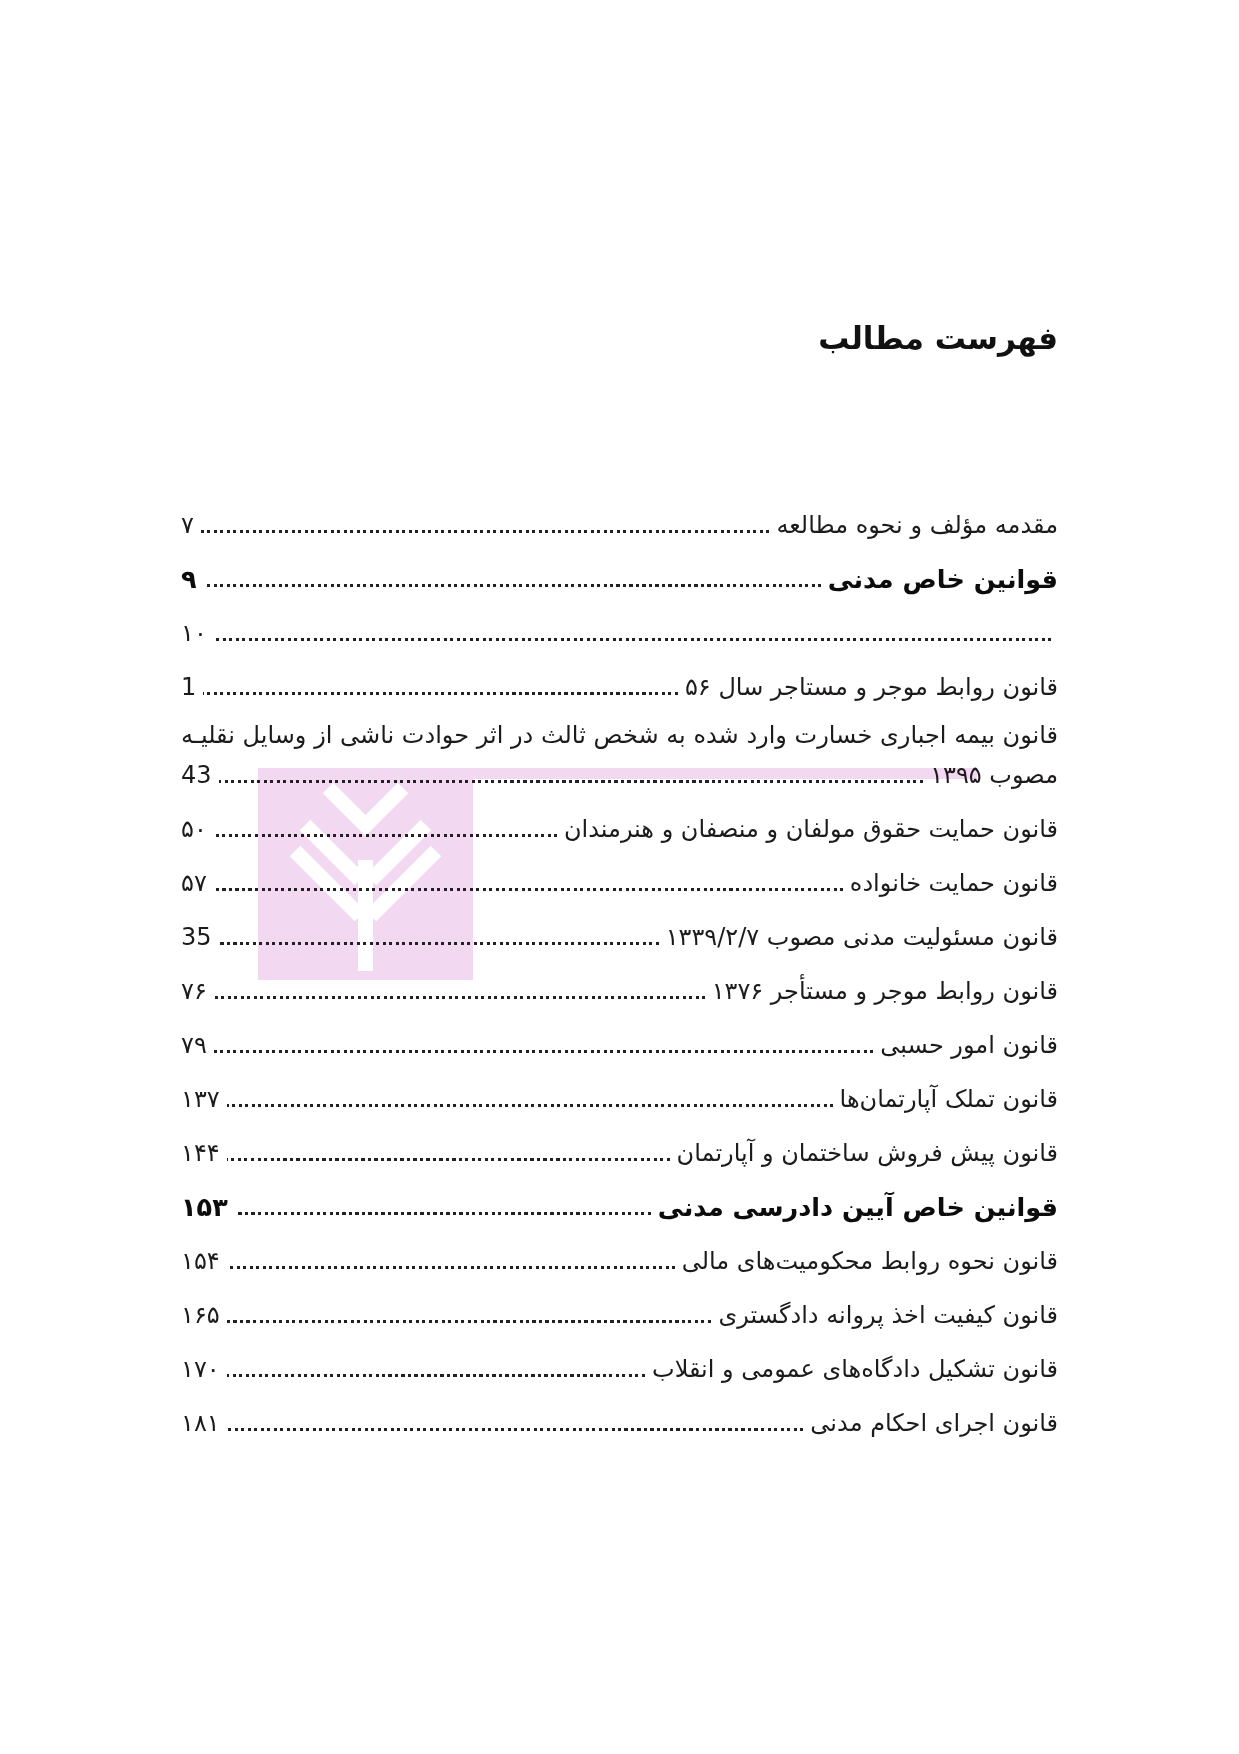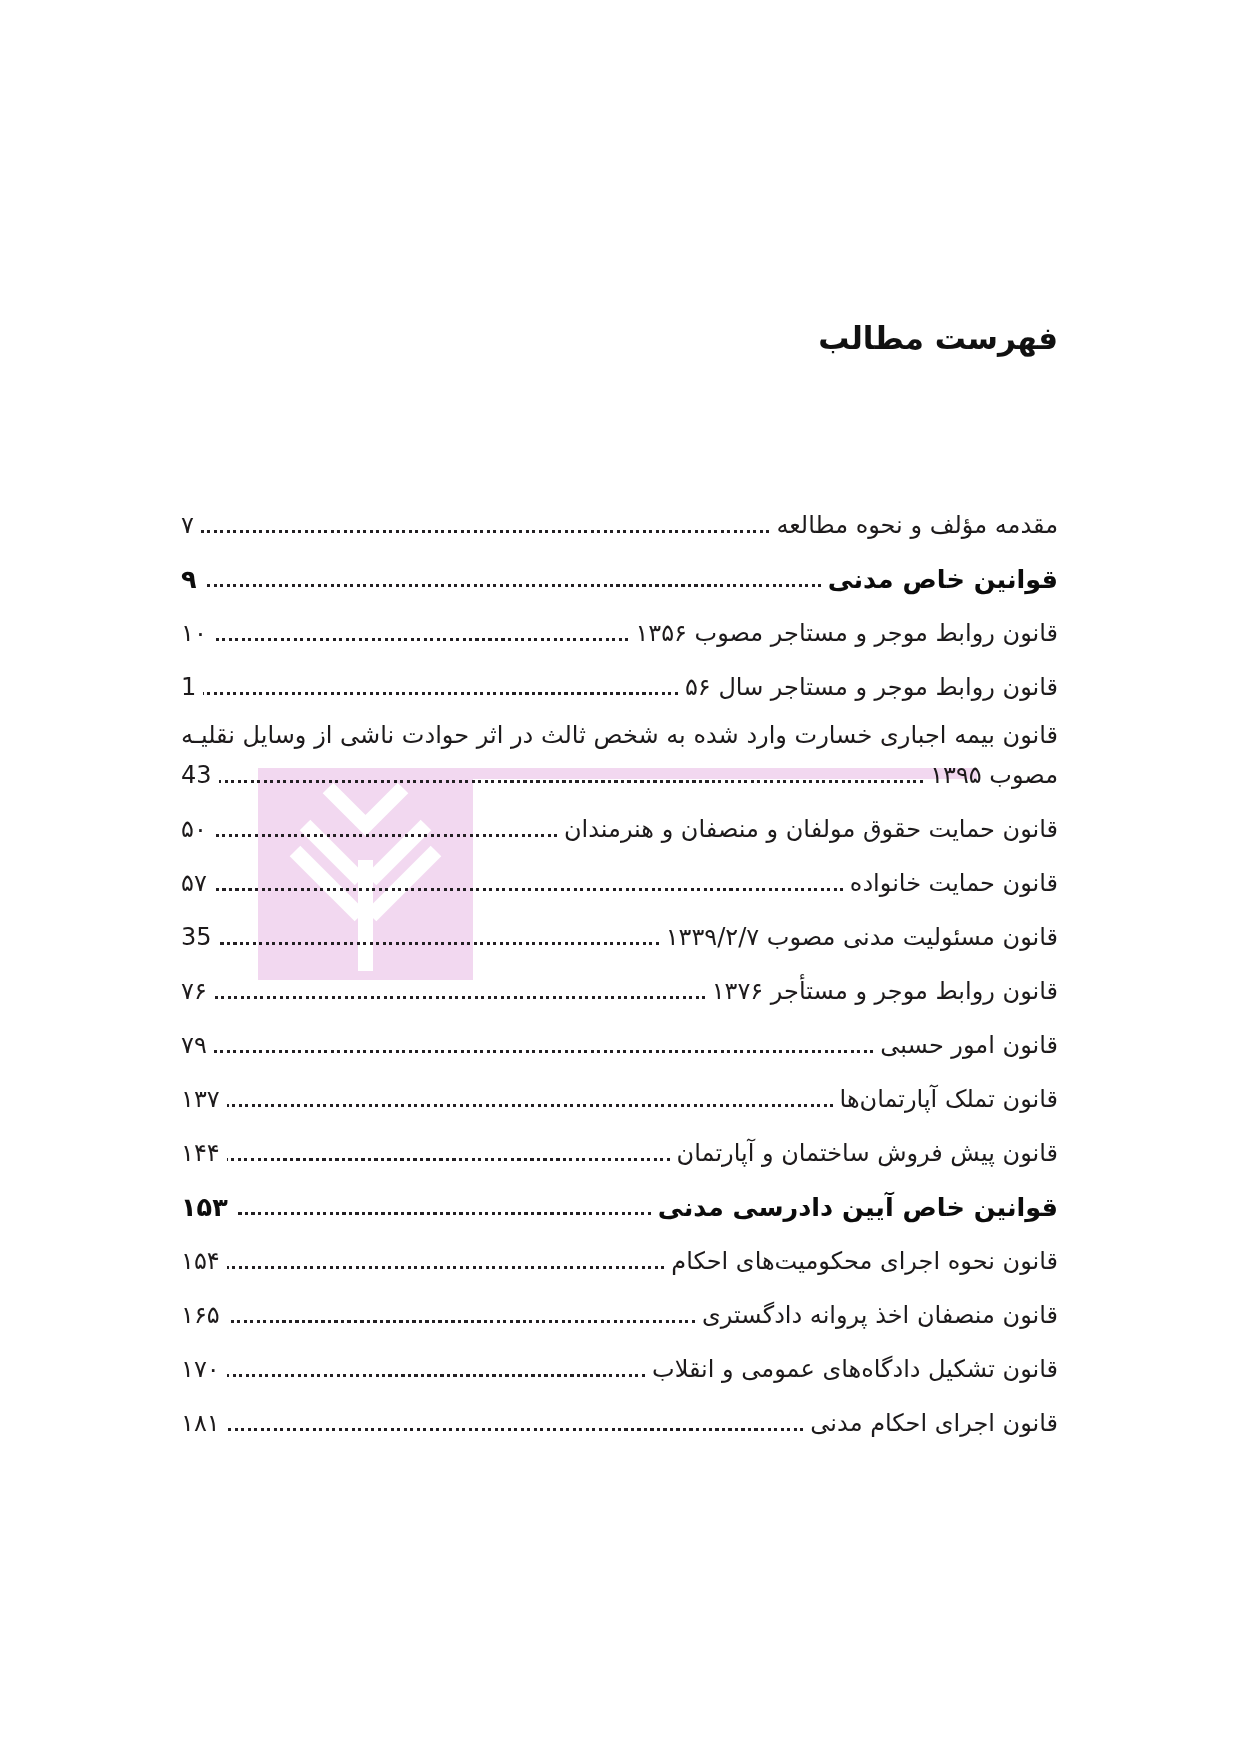--- a/index.html
+++ b/index.html
@@ -81,21 +81,20 @@
         <span class="toc-label">مقدمه مؤلف و نحوه مطالعه</span>
         <span class="leader"></span>
         <span class="toc-page">۷</span>
       </div>
       <div class="toc-row bold">
         <span class="toc-label">قوانین خاص مدنی</span>
         <span class="leader"></span>
         <span class="toc-page">۹</span>
       </div>
       <div class="toc-row">
-        <span class="toc-label">قانون روابط موجر و مستاجر مصوب ۱۳۵۶</span>
         <span class="leader"></span>
         <span class="toc-page">۱۰</span>
       </div>
       <div class="toc-row">
         <span class="toc-label">قانون روابط موجر و مستاجر سال ۵۶</span>
         <span class="leader"></span>
         <span class="toc-page">1</span>
       </div>
       <div class="toc-preline">قانون بیمه اجباری خسارت وارد شده به شخص ثالث در اثر حوادت ناشی از وسایل نقلیـه</div>
       <div class="toc-row cont">
@@ -137,26 +136,26 @@
         <span class="toc-label">قانون پیش فروش ساختمان و آپارتمان</span>
         <span class="leader"></span>
         <span class="toc-page">۱۴۴</span>
       </div>
       <div class="toc-row bold">
         <span class="toc-label">قوانین خاص آیین دادرسی مدنی</span>
         <span class="leader"></span>
         <span class="toc-page">۱۵۳</span>
       </div>
       <div class="toc-row">
-        <span class="toc-label">قانون نحوه اجرای محکومیت‌های احکام</span>
+        <span class="toc-label">قانون نحوه روابط محکومیت‌های مالی</span>
         <span class="leader"></span>
         <span class="toc-page">۱۵۴</span>
       </div>
       <div class="toc-row">
-        <span class="toc-label">قانون منصفان اخذ پروانه دادگستری</span>
+        <span class="toc-label">قانون کیفیت اخذ پروانه دادگستری</span>
         <span class="leader"></span>
         <span class="toc-page">۱۶۵</span>
       </div>
       <div class="toc-row">
         <span class="toc-label">قانون تشکیل دادگاه‌های عمومی و انقلاب</span>
         <span class="leader"></span>
         <span class="toc-page">۱۷۰</span>
       </div>
       <div class="toc-row">
         <span class="toc-label">قانون اجرای احکام مدنی</span>

